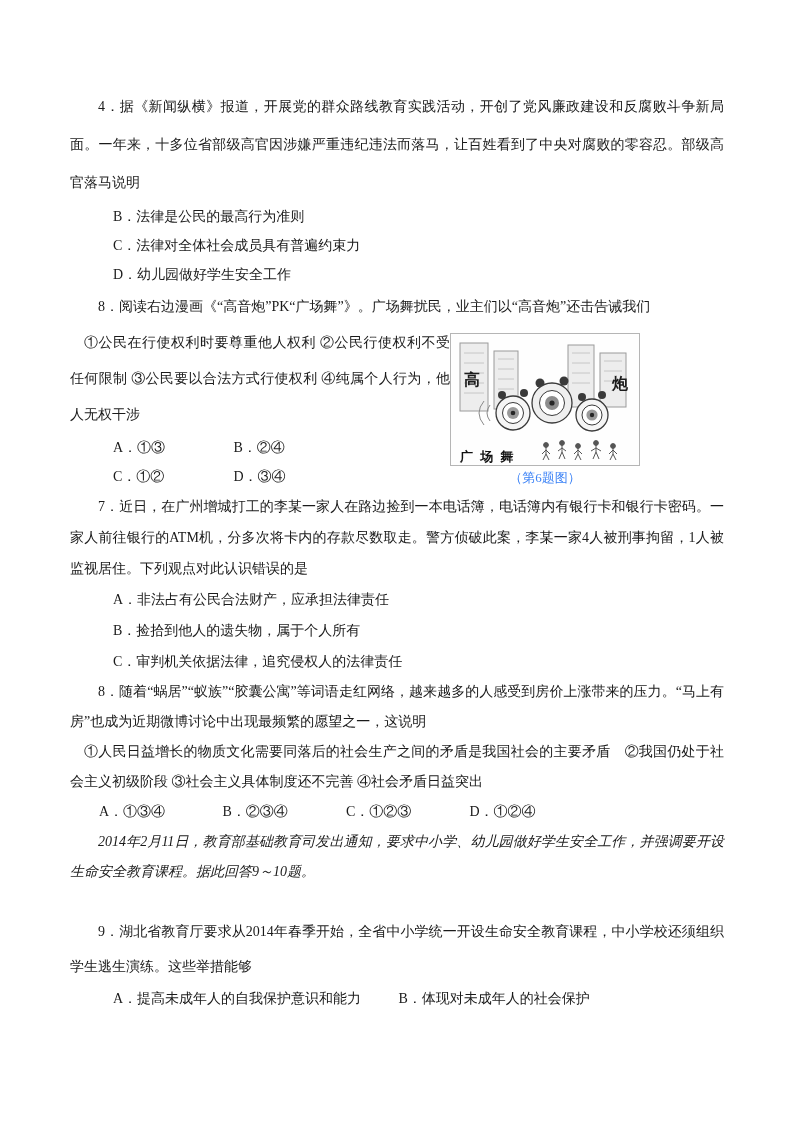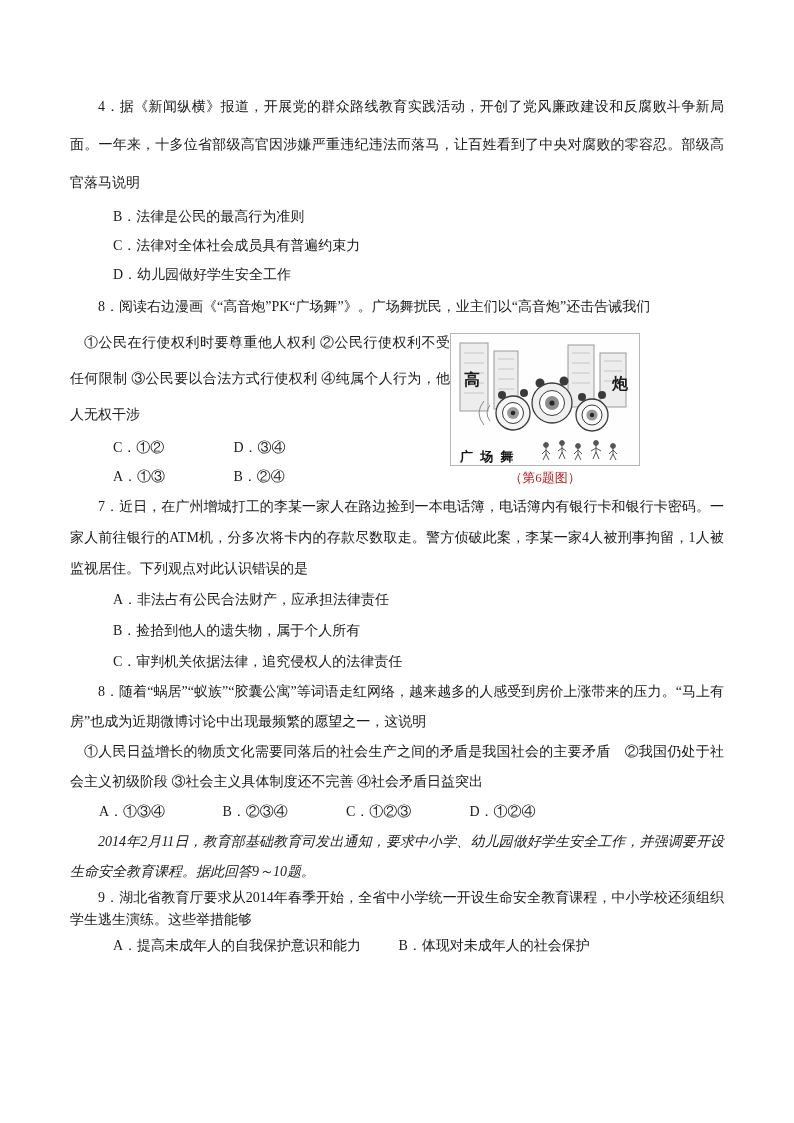--- a/index.html
+++ b/index.html
@@ -12,37 +12,37 @@
   p { margin: 0; }
   .stem { text-indent: 2em; text-align: justify; }
   .q5 .stem { line-height: 38px; }
   .option { padding-left: 43px; }
   .q5 .option { line-height: 29px; }
 
   .q6 .stem { line-height: 36px; }
   .q6-flow { line-height: 36px; }
   .comic-float { float: right; width: 274px; margin: 8px 0 0 0; }
   .comic-box { width: 190px; height: 133px; }
-  .comic-caption { width: 190px; text-align: center; font-size: 13px; line-height: 20px; padding-top: 2px; color: #b91c1c; }
+  .comic-caption { width: 190px; text-align: center; font-size: 13px; line-height: 20px; padding-top: 2px; color: #3b82f6; }
   .q6-body { line-height: 36px; text-indent: 1em; text-align: justify; }
   .opt-row { padding-left: 43px; line-height: 29px; }
   .opt-row .opt2 { display: inline-block; width: 117px; }
   .clear { clear: both; }
 
   .q7 .stem { line-height: 31px; }
   .q7 .option { line-height: 31px; font-family: Liberation Serif, serif; }
 
   .q8 .stem { line-height: 30px; }
   .q8-body { line-height: 30px; text-indent: 1em; text-align: justify; }
   .optline { padding-left: 29px; line-height: 30px; }
   .optline .opt4 { display: inline-block; width: 120px; }
 
   .intro { line-height: 30px; text-indent: 2em; text-align: justify; font-style: italic; }
 
-  .q9 .stem { line-height: 22px; }
+  .q9 .stem { line-height: 35px; margin-top: 27px; }
   .q9-optline { padding-left: 43px; line-height: 30px; }
   .q9-optline .optA { display: inline-block; width: 282px; }
 
   figure { margin: 0; }
 </style>
 </head>
 <body>
 
 <div class="page">
 
@@ -118,26 +118,26 @@
               <circle cx="163" cy="113" r="2.4" fill="#555555"></circle>
               <path d="M163 115v6M163 117l-4 4M163 117l4 4M163 121l-3 6M163 121l3 6"></path>
             </g>
             <text x="10" y="128" font-size="13" font-weight="bold" letter-spacing="2" fill="#111111">广 场 舞</text>
           </svg>
         </div>
         <figcaption class="comic-caption">（第6题图）</figcaption>
       </figure>
       <p class="q6-body">①公民在行使权利时要尊重他人权利 ②公民行使权利不受任何限制 ③公民要以合法方式行使权利 ④纯属个人行为，他人无权干涉</p>
       <div class="opt-row">
+        <span class="opt2">A．①③</span>
+        <span class="opt2">B．②④</span>
+      </div>
+      <div class="opt-row">
         <span class="opt2">C．①②</span>
         <span class="opt2">D．③④</span>
-      </div>
-      <div class="opt-row">
-        <span class="opt2">A．①③</span>
-        <span class="opt2">B．②④</span>
       </div>
       <div class="clear"></div>
     </div>
   </section>
 
   <section class="q q7">
     <p class="stem">7．近日，在广州增城打工的李某一家人在路边捡到一本电话簿，电话簿内有银行卡和银行卡密码。一家人前往银行的ATM机，分多次将卡内的存款尽数取走。警方侦破此案，李某一家4人被刑事拘留，1人被监视居住。下列观点对此认识错误的是</p>
     <div class="options">
       <p class="option">A．非法占有公民合法财产，应承担法律责任</p>
       <p class="option">B．捡拾到他人的遗失物，属于个人所有</p>

